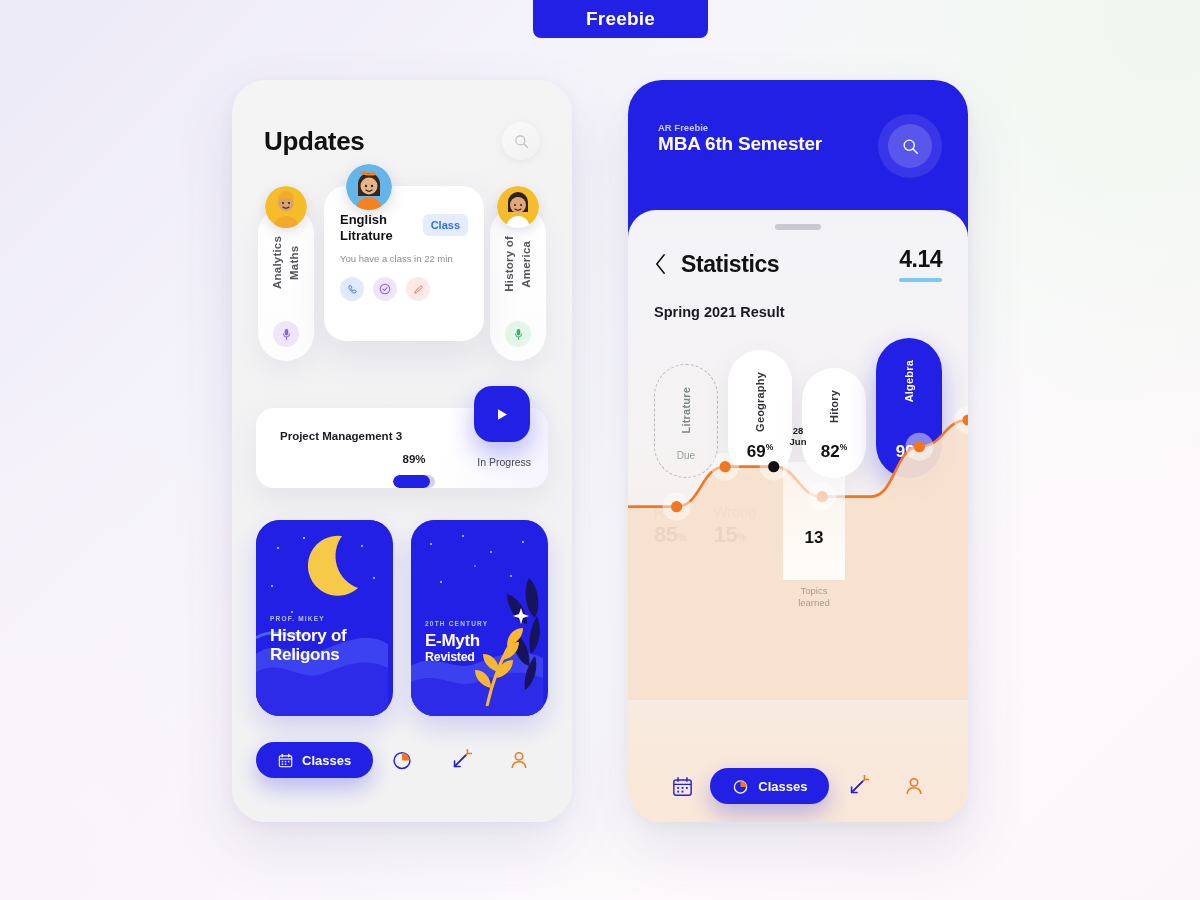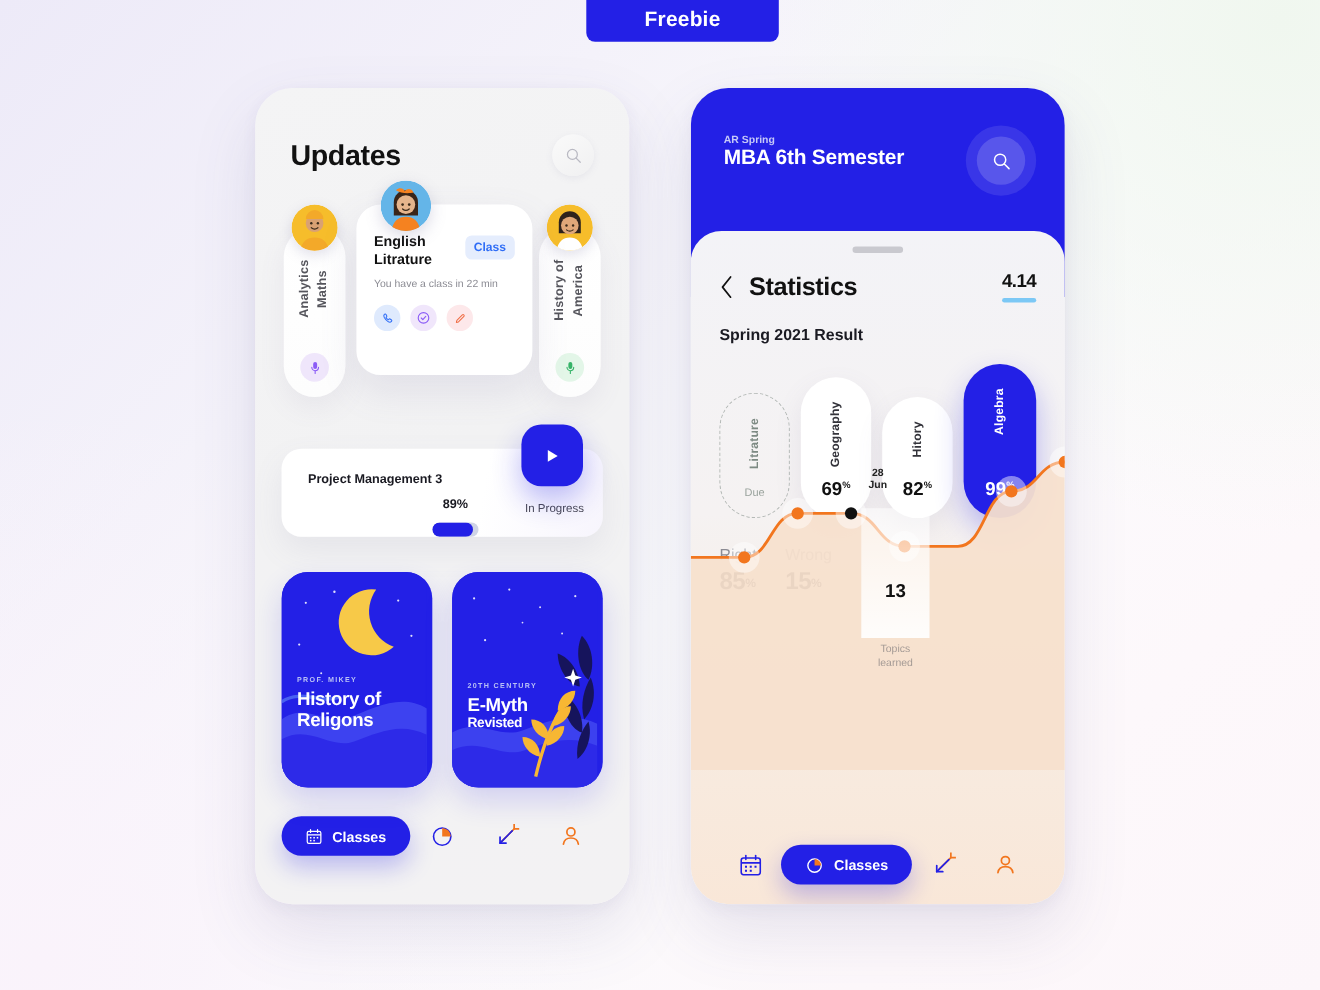--- a/index.html
+++ b/index.html
@@ -133,21 +133,21 @@
                  display:flex;align-items:center;justify-content:center; }
   .r-sheet {
     position:absolute; left:0; right:0; top:130px; bottom:0;
     background: linear-gradient(180deg,#f3f3f7 0%, #f5f2f2 42%, #f7ece2 70%, #f9e7d8 100%);
     border-radius: 28px 28px 34px 34px; padding: 0 26px;
   }
   .handle { width:46px;height:6px;border-radius:3px;background:#c9c9cf;margin: 14px auto 0 auto; }
   .r-head { display:flex; align-items:center; margin-top: 16px; }
   .r-h-title { font-size:23px; font-weight:bold; color:#111; margin-left:14px; letter-spacing:-.4px; }
   .gpa-wrap { margin-left:auto; text-align:center; }
-  .gpa { font-size:17px; font-weight:bold; color:#111; letter-spacing:-.5px; }
+  .gpa { font-size:23px; font-weight:bold; color:#111; letter-spacing:-.5px; }
   .gpa-line { height:4px; border-radius:2px; background:#7cc8f5; margin-top:5px; }
   .r-sub { font-size:14.5px; font-weight:bold; color:#1a1a22; margin-top:22px; }
 
   .pills { display:flex; align-items:flex-end; gap:10px; margin-top: 18px; }
   .pill { border-radius:34px; display:flex; flex-direction:column; align-items:center;
           justify-content:space-between; padding: 22px 0 16px 0; }
   .pill-due { width:64px; height:114px; border:1.6px dashed #b4b9b6; background:transparent; }
   .pill-w   { width:64px; background:#fff; box-shadow:0 10px 24px rgba(120,115,160,.12); }
   .pill-b   { width:66px; background:#2320e6; box-shadow:0 12px 26px rgba(35,32,230,.30); }
   .pill-label { writing-mode: vertical-rl; transform: rotate(180deg);
@@ -405,21 +405,21 @@
         <circle cx="12" cy="8" r="4" fill="none" stroke="#f2761e" stroke-width="1.7"></circle>
         <path d="M4.6 20c.6-4 3.6-6 7.4-6s6.8 2 7.4 6" fill="none" stroke="#f2761e" stroke-width="1.7" stroke-linecap="round"></path>
       </svg>
     </div>
   </div>
 </div>
 
 <div class="phone phone-right">
 
   <div class="r-top">
-    <div class="r-user">AR Spring</div>
+    <div class="r-user">AR Freebie</div>
     <div class="r-sem">MBA 6th Semester</div>
     <div class="r-search">
       <div class="r-search-in">
         <svg width="17" height="17" viewBox="0 0 20 20">
           <circle cx="8.5" cy="8.5" r="6" fill="none" stroke="#ffffff" stroke-width="1.6"></circle>
           <line x1="13" y1="13" x2="18" y2="18" stroke="#ffffff" stroke-width="1.6" stroke-linecap="round"></line>
         </svg>
       </div>
     </div>
   </div>

